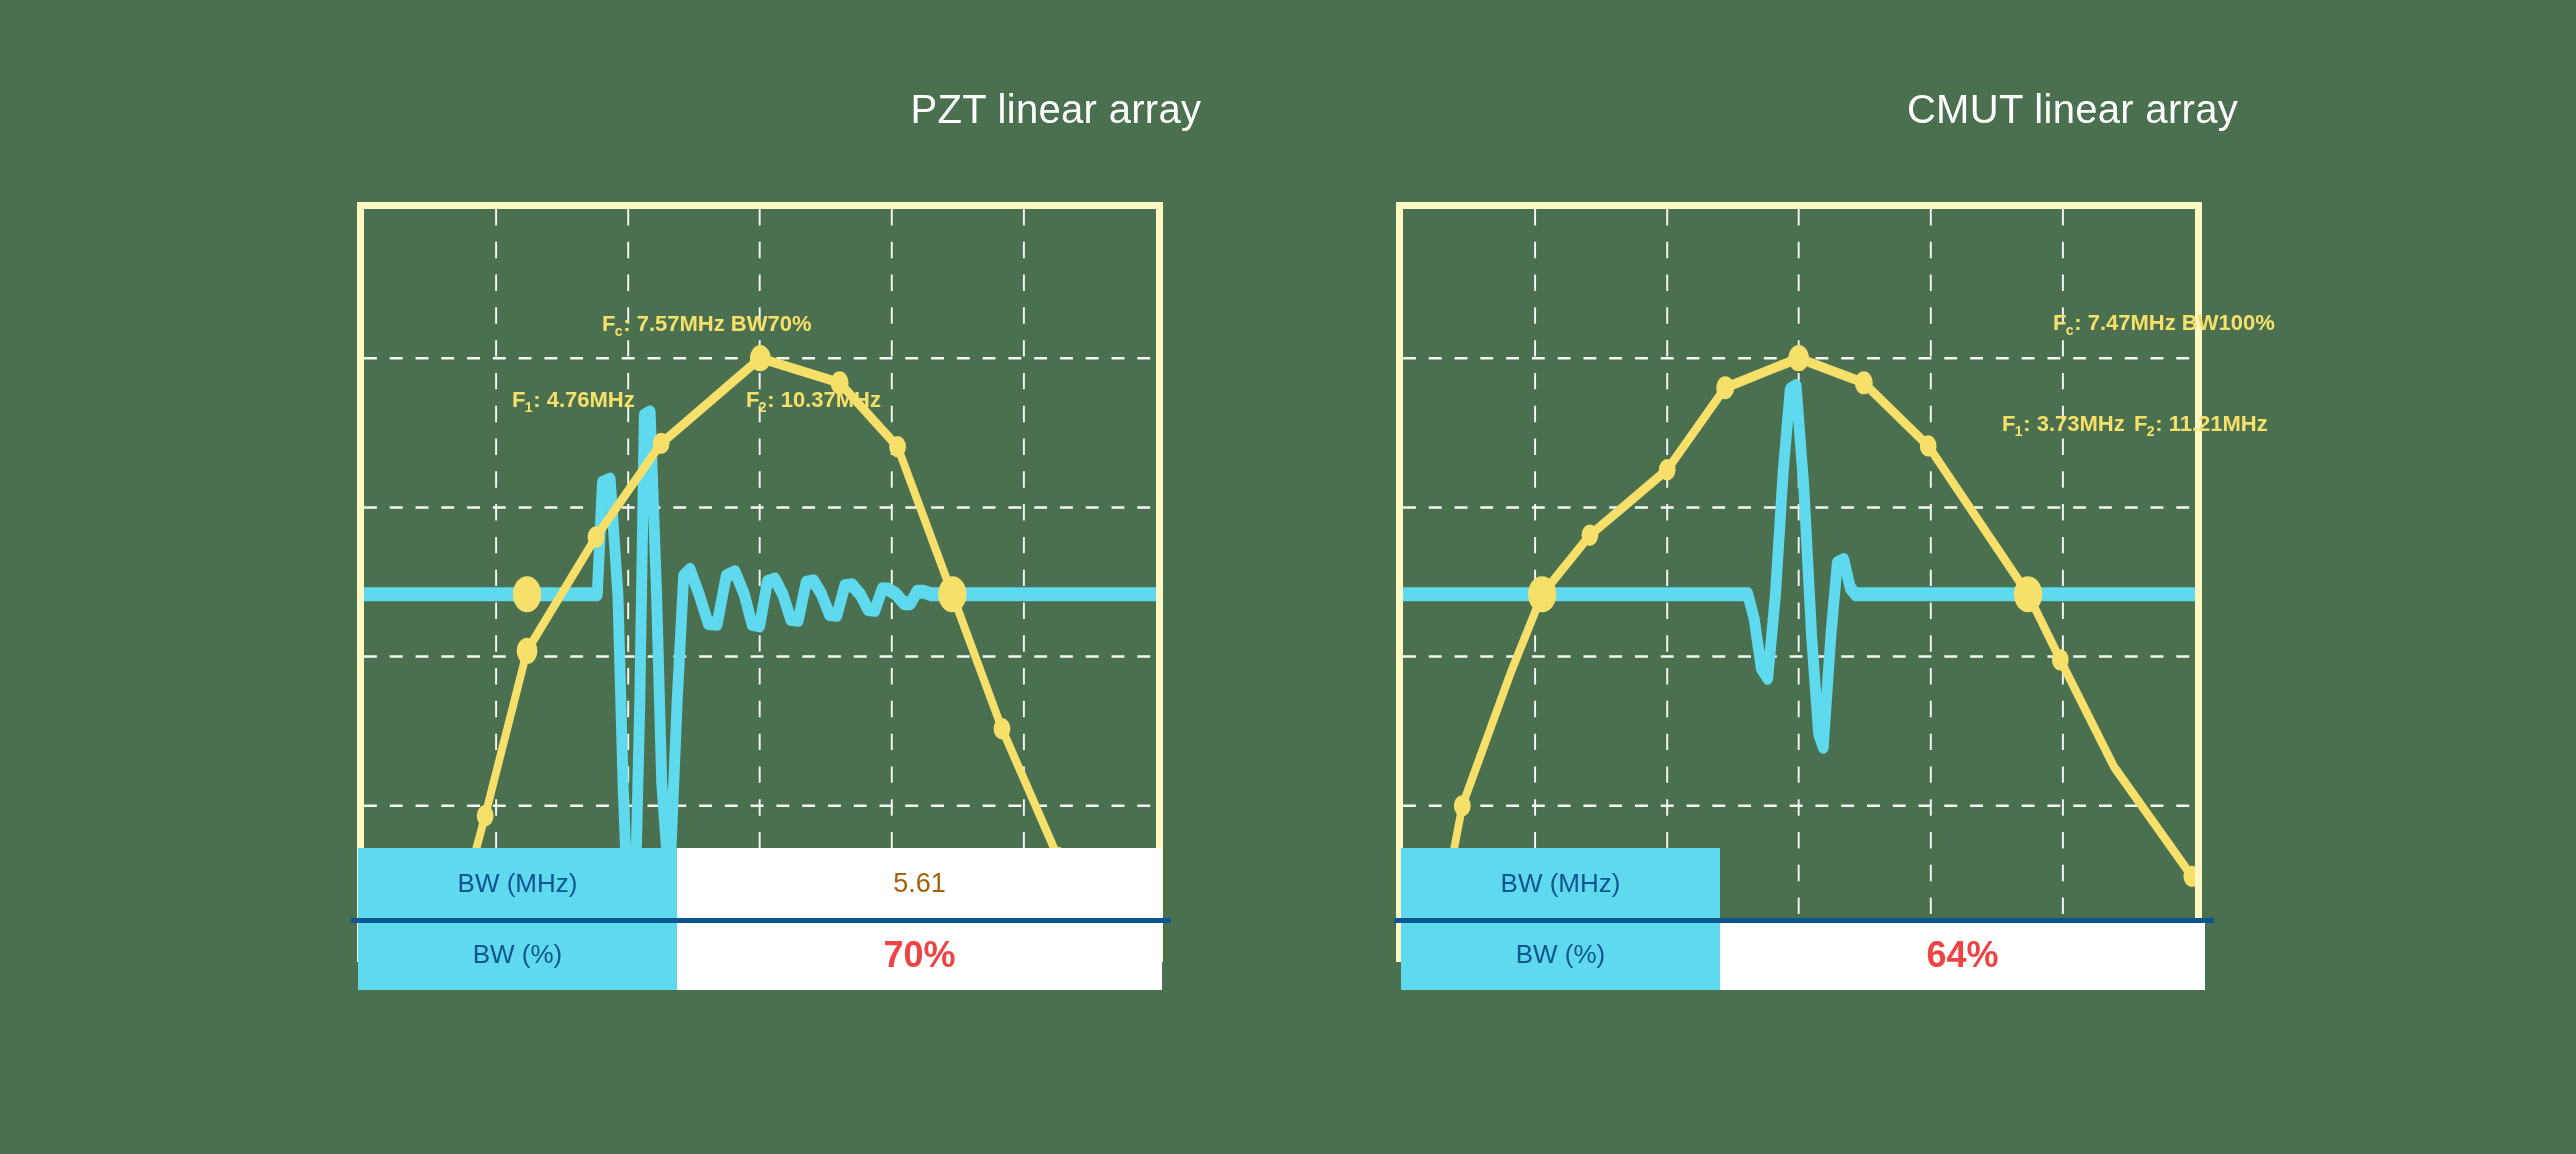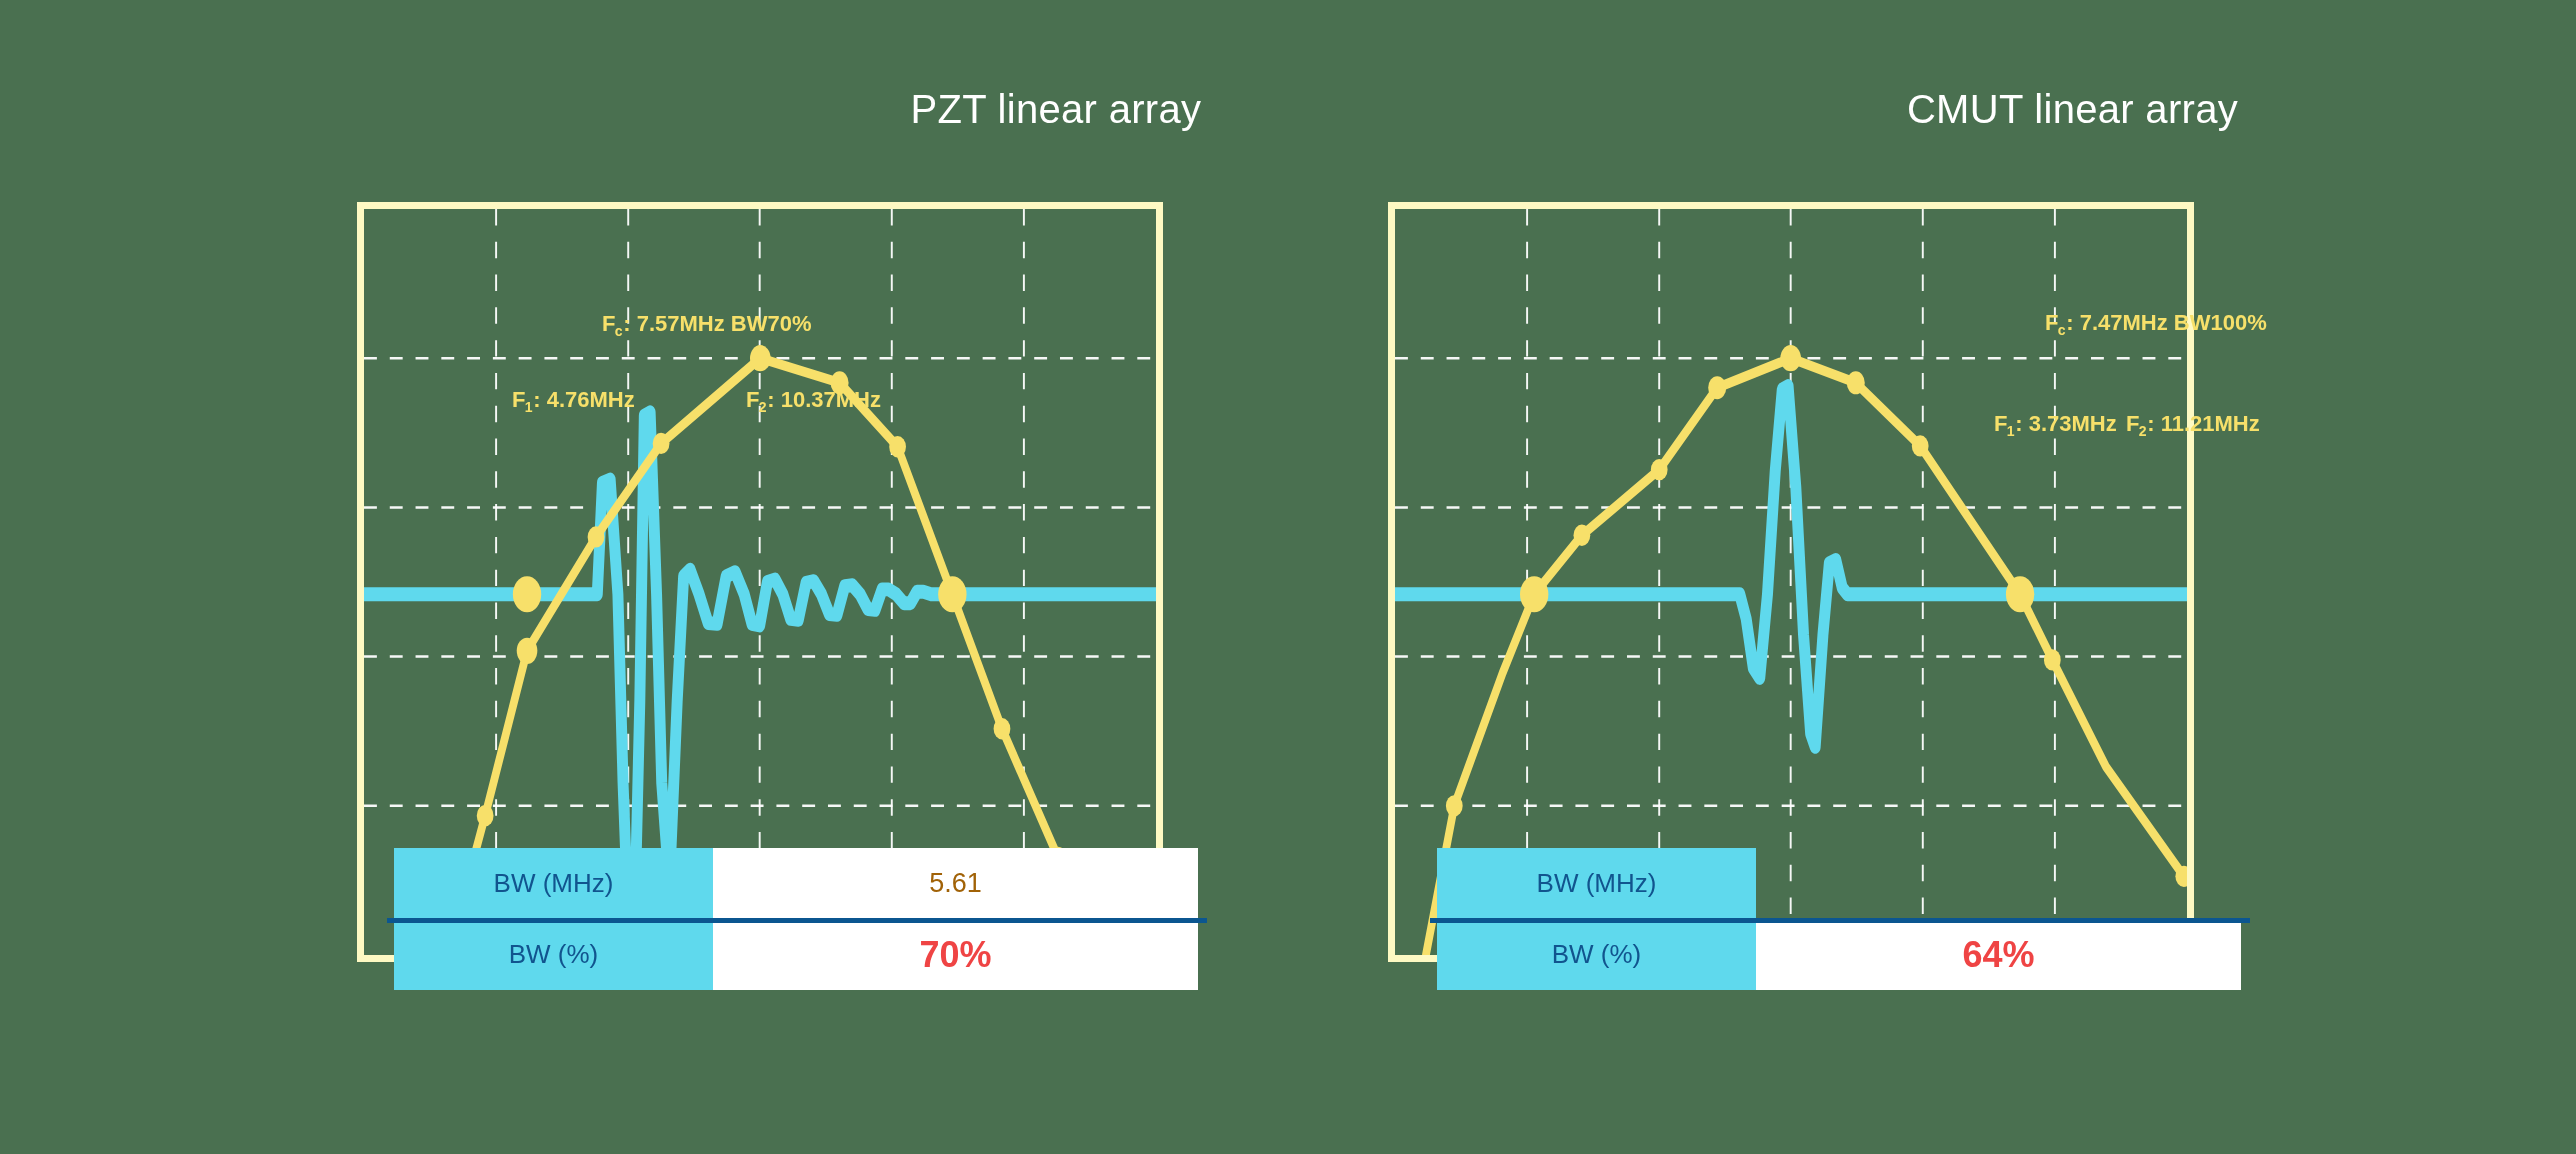--- a/index.html
+++ b/index.html
@@ -52,21 +52,21 @@
   .chart-frame {
     position: absolute;
     top: 202px;
     width: 806px;
     height: 760px;
     border: 7px solid #fef9c3;
     box-sizing: border-box;
     background: transparent;
   }
   #panel-pzt  .chart-frame { left: 48px; }
-  #panel-cmut .chart-frame { left: 36px; }
+  #panel-cmut .chart-frame { left: 44px; }
 
   .chart-inner {
     position: absolute;
     left: 0; top: 0;
     width: 100%;
     height: 100%;
     overflow: hidden;
   }
   .chart-svg {
     position: absolute;
@@ -101,21 +101,20 @@
   #cmut-fc { left: 650px; top: 103px; }
   #cmut-f1 { left: 599px; top: 204px; }
   #cmut-f2 { left: 731px; top: 204px; }
 
   
   .bw-table {
     position: absolute;
     top: 848px;
     width: 804px;
     height: 143px;
-    margin-left: 36px;
   }
   #panel-pzt  .bw-table { left: 49px; }
   #panel-cmut .bw-table { left: 49px; }
 
   .bw-row {
     display: flex;
     width: 100%;
     height: 71px;
   }
   .bw-label {

